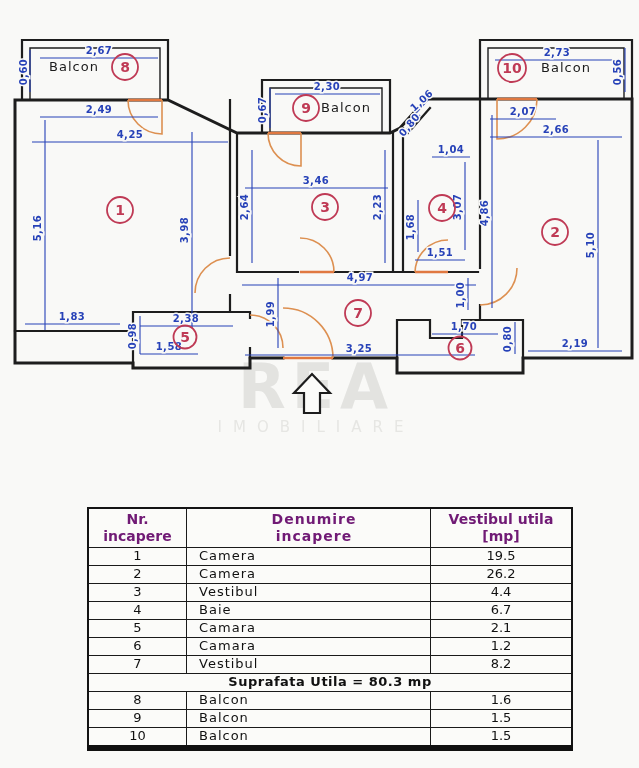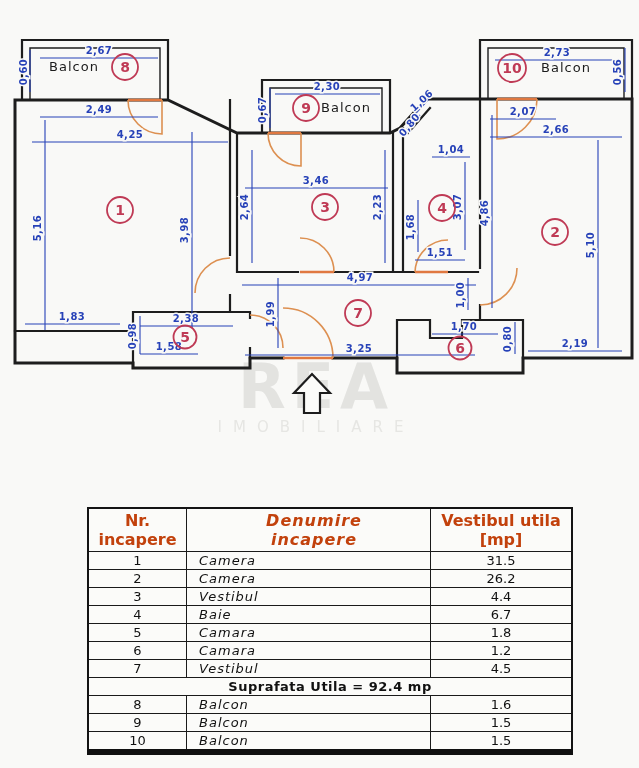--- a/index.html
+++ b/index.html
@@ -18,24 +18,24 @@
   .ring{stroke:#bf3a55;stroke-width:1.8;fill:none;}
   .balcon{fill:#1c1c1c;font-size:13px;text-anchor:middle;letter-spacing:1px;}
   .wm1{fill:#e3e3e0;font-size:62px;font-weight:bold;text-anchor:middle;letter-spacing:6px;}
   .wm2{fill:#e6e6e3;font-size:15px;text-anchor:middle;letter-spacing:11px;}
   .arrow{stroke:#1d1d1d;stroke-width:2.2;fill:#fbfbf9;stroke-linejoin:miter;}
   
   .table-wrap{position:absolute;left:87px;top:507px;}
   table.areas{border-collapse:collapse;table-layout:fixed;width:467px;background:#fbfbf9;
     border:2px solid #141414;border-bottom:6px solid #101010;}
   table.areas th,table.areas td{border:1.6px solid #1a1a1a;overflow:hidden;}
-  table.areas th{font-size:16px;line-height:1.2;padding:2px 1px;text-align:center;font-weight:bold;color:#c2410c;}
+  table.areas th{font-size:14px;line-height:1.2;padding:2px 1px;text-align:center;font-weight:bold;color:#701a75;}
   table.areas td{font-size:13px;height:17px;padding:0 2px;line-height:1.1;color:#111;}
   .c-nr{width:95px;text-align:center;}
-  .c-name{width:230px;text-align:left;padding-left:12px !important;letter-spacing:1px;font-style:italic;}
+  .c-name{width:230px;text-align:left;padding-left:12px !important;letter-spacing:1px;}
   .c-area{width:138px;text-align:center;}
   .sumrow td{font-weight:bold;text-align:center;font-size:13px;letter-spacing:.5px;}
 </style>
 </head>
 <body>
 
 <div class="page">
 
   <svg width="639" height="480" viewBox="0 0 639 480">
 
@@ -175,54 +175,54 @@
           <th class="c-area">
             <div>Vestibul utila</div>
             <div>[mp]</div>
           </th>
         </tr>
       </thead>
       <tbody>
         <tr>
           <td class="c-nr">1</td>
           <td class="c-name">Camera</td>
-          <td class="c-area">31.5</td>
+          <td class="c-area">19.5</td>
         </tr>
         <tr>
           <td class="c-nr">2</td>
           <td class="c-name">Camera</td>
           <td class="c-area">26.2</td>
         </tr>
         <tr>
           <td class="c-nr">3</td>
           <td class="c-name">Vestibul</td>
           <td class="c-area">4.4</td>
         </tr>
         <tr>
           <td class="c-nr">4</td>
           <td class="c-name">Baie</td>
           <td class="c-area">6.7</td>
         </tr>
         <tr>
           <td class="c-nr">5</td>
           <td class="c-name">Camara</td>
-          <td class="c-area">1.8</td>
+          <td class="c-area">2.1</td>
         </tr>
         <tr>
           <td class="c-nr">6</td>
           <td class="c-name">Camara</td>
           <td class="c-area">1.2</td>
         </tr>
         <tr>
           <td class="c-nr">7</td>
           <td class="c-name">Vestibul</td>
-          <td class="c-area">4.5</td>
+          <td class="c-area">8.2</td>
         </tr>
         <tr class="sumrow">
-          <td colspan="3">Suprafata Utila = 92.4 mp</td>
+          <td colspan="3">Suprafata Utila = 80.3 mp</td>
         </tr>
         <tr>
           <td class="c-nr">8</td>
           <td class="c-name">Balcon</td>
           <td class="c-area">1.6</td>
         </tr>
         <tr>
           <td class="c-nr">9</td>
           <td class="c-name">Balcon</td>
           <td class="c-area">1.5</td>

